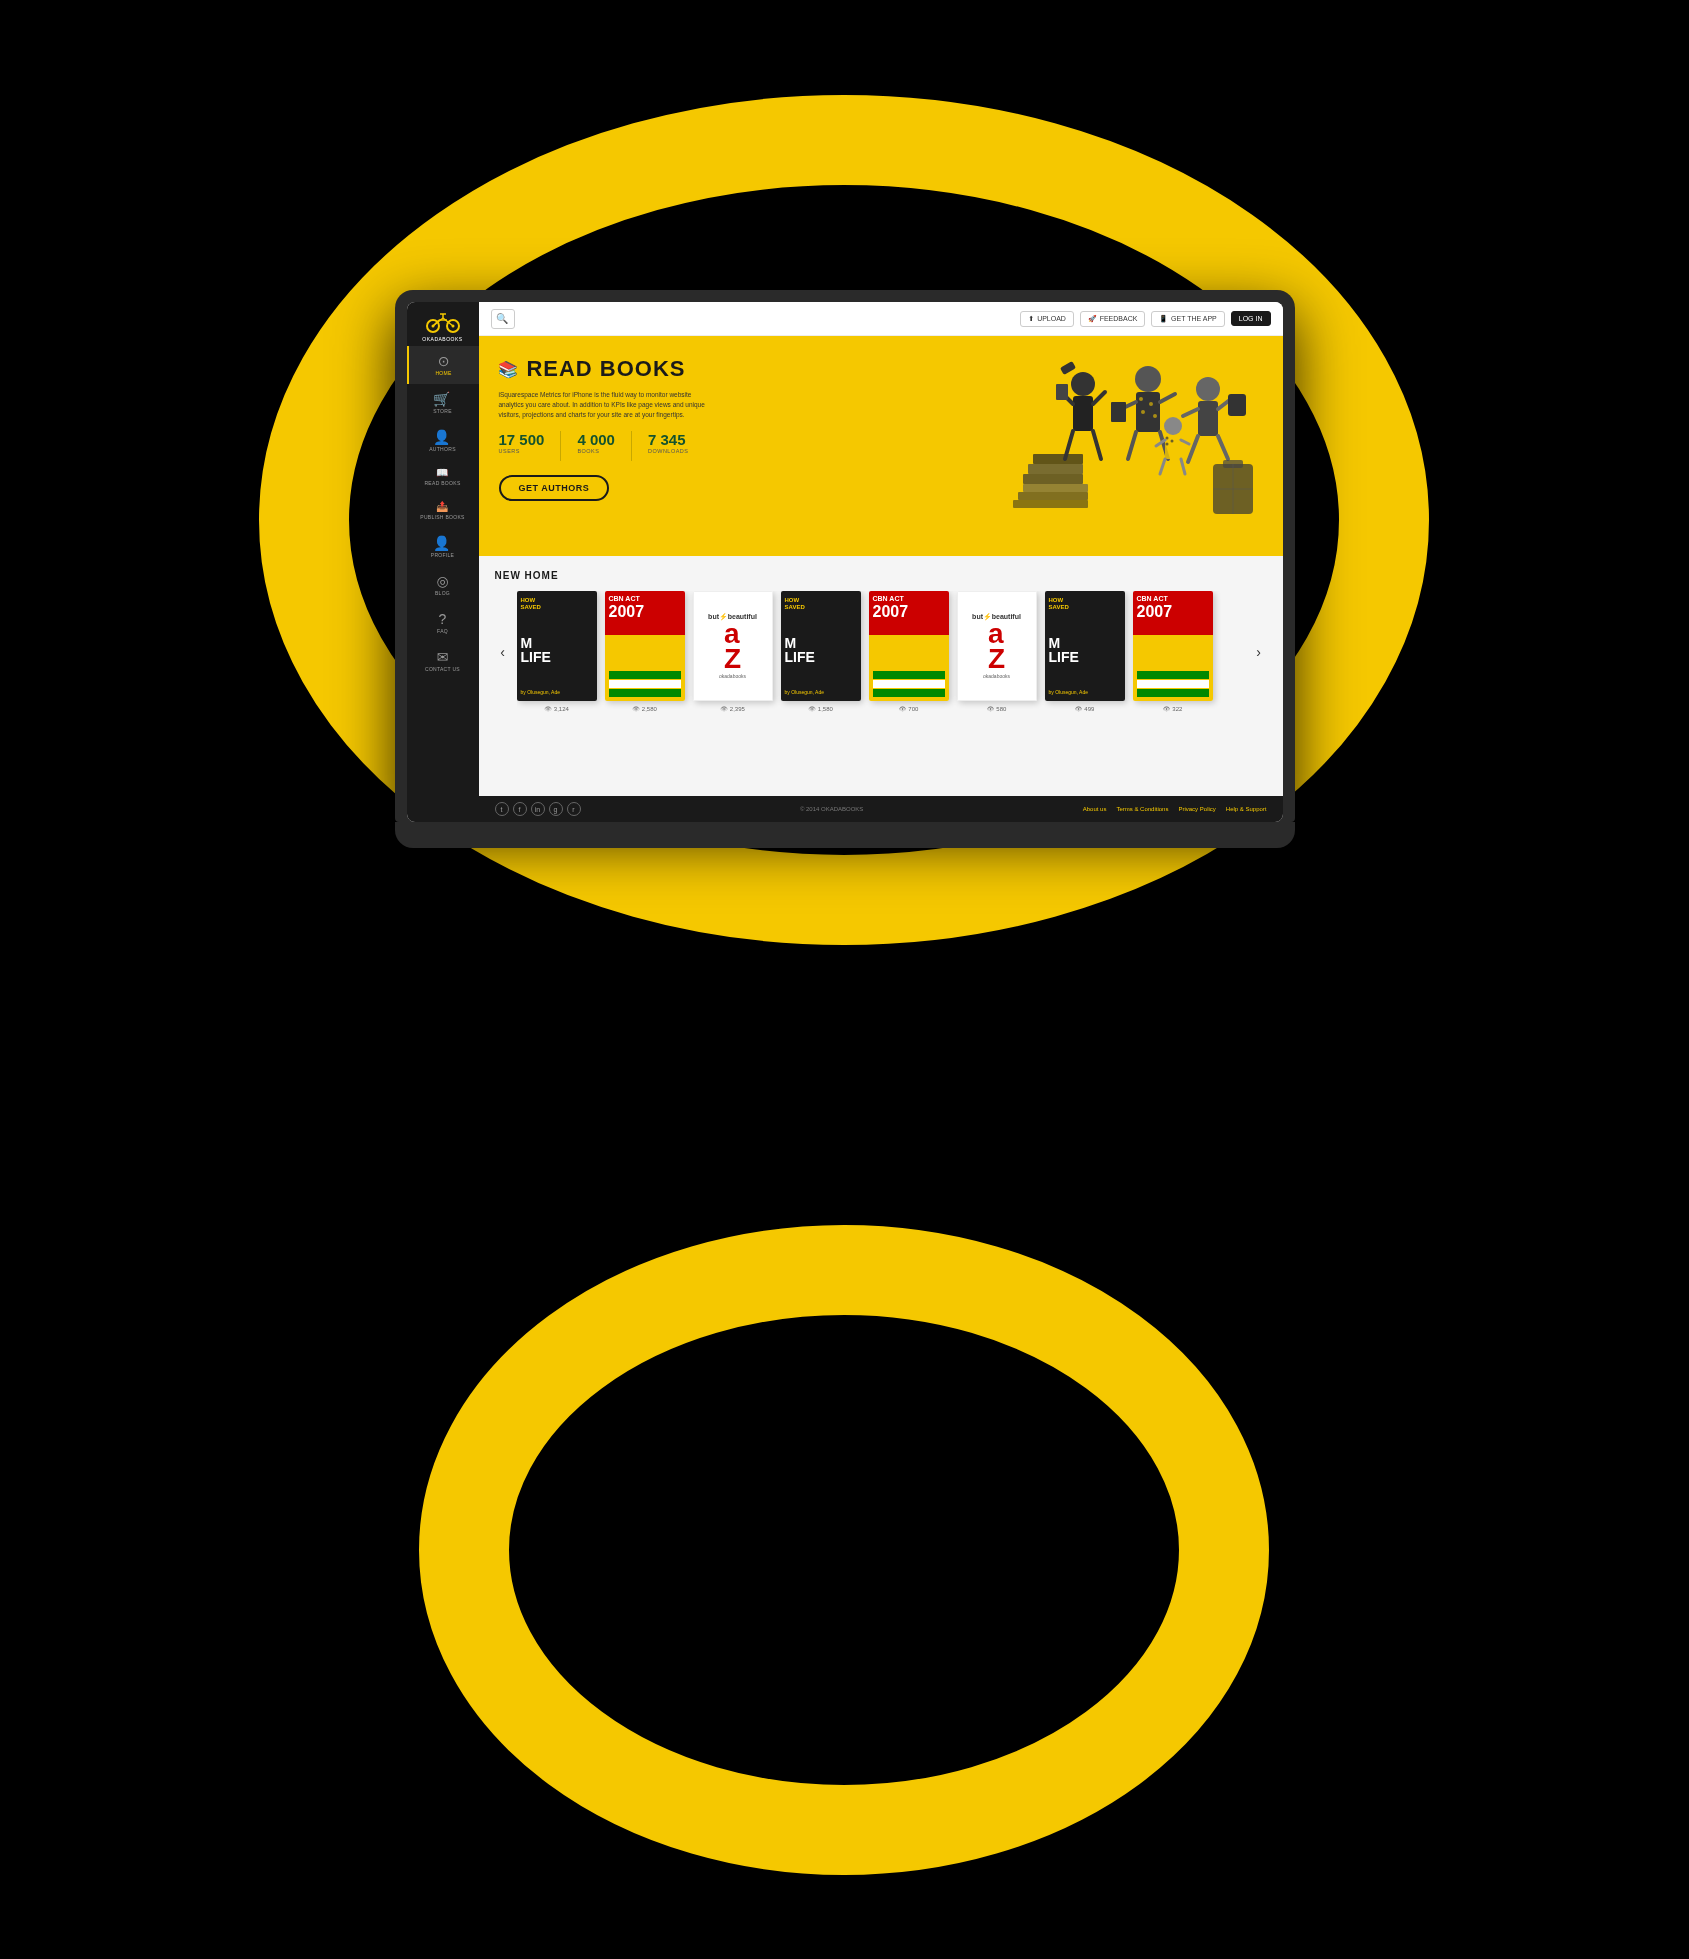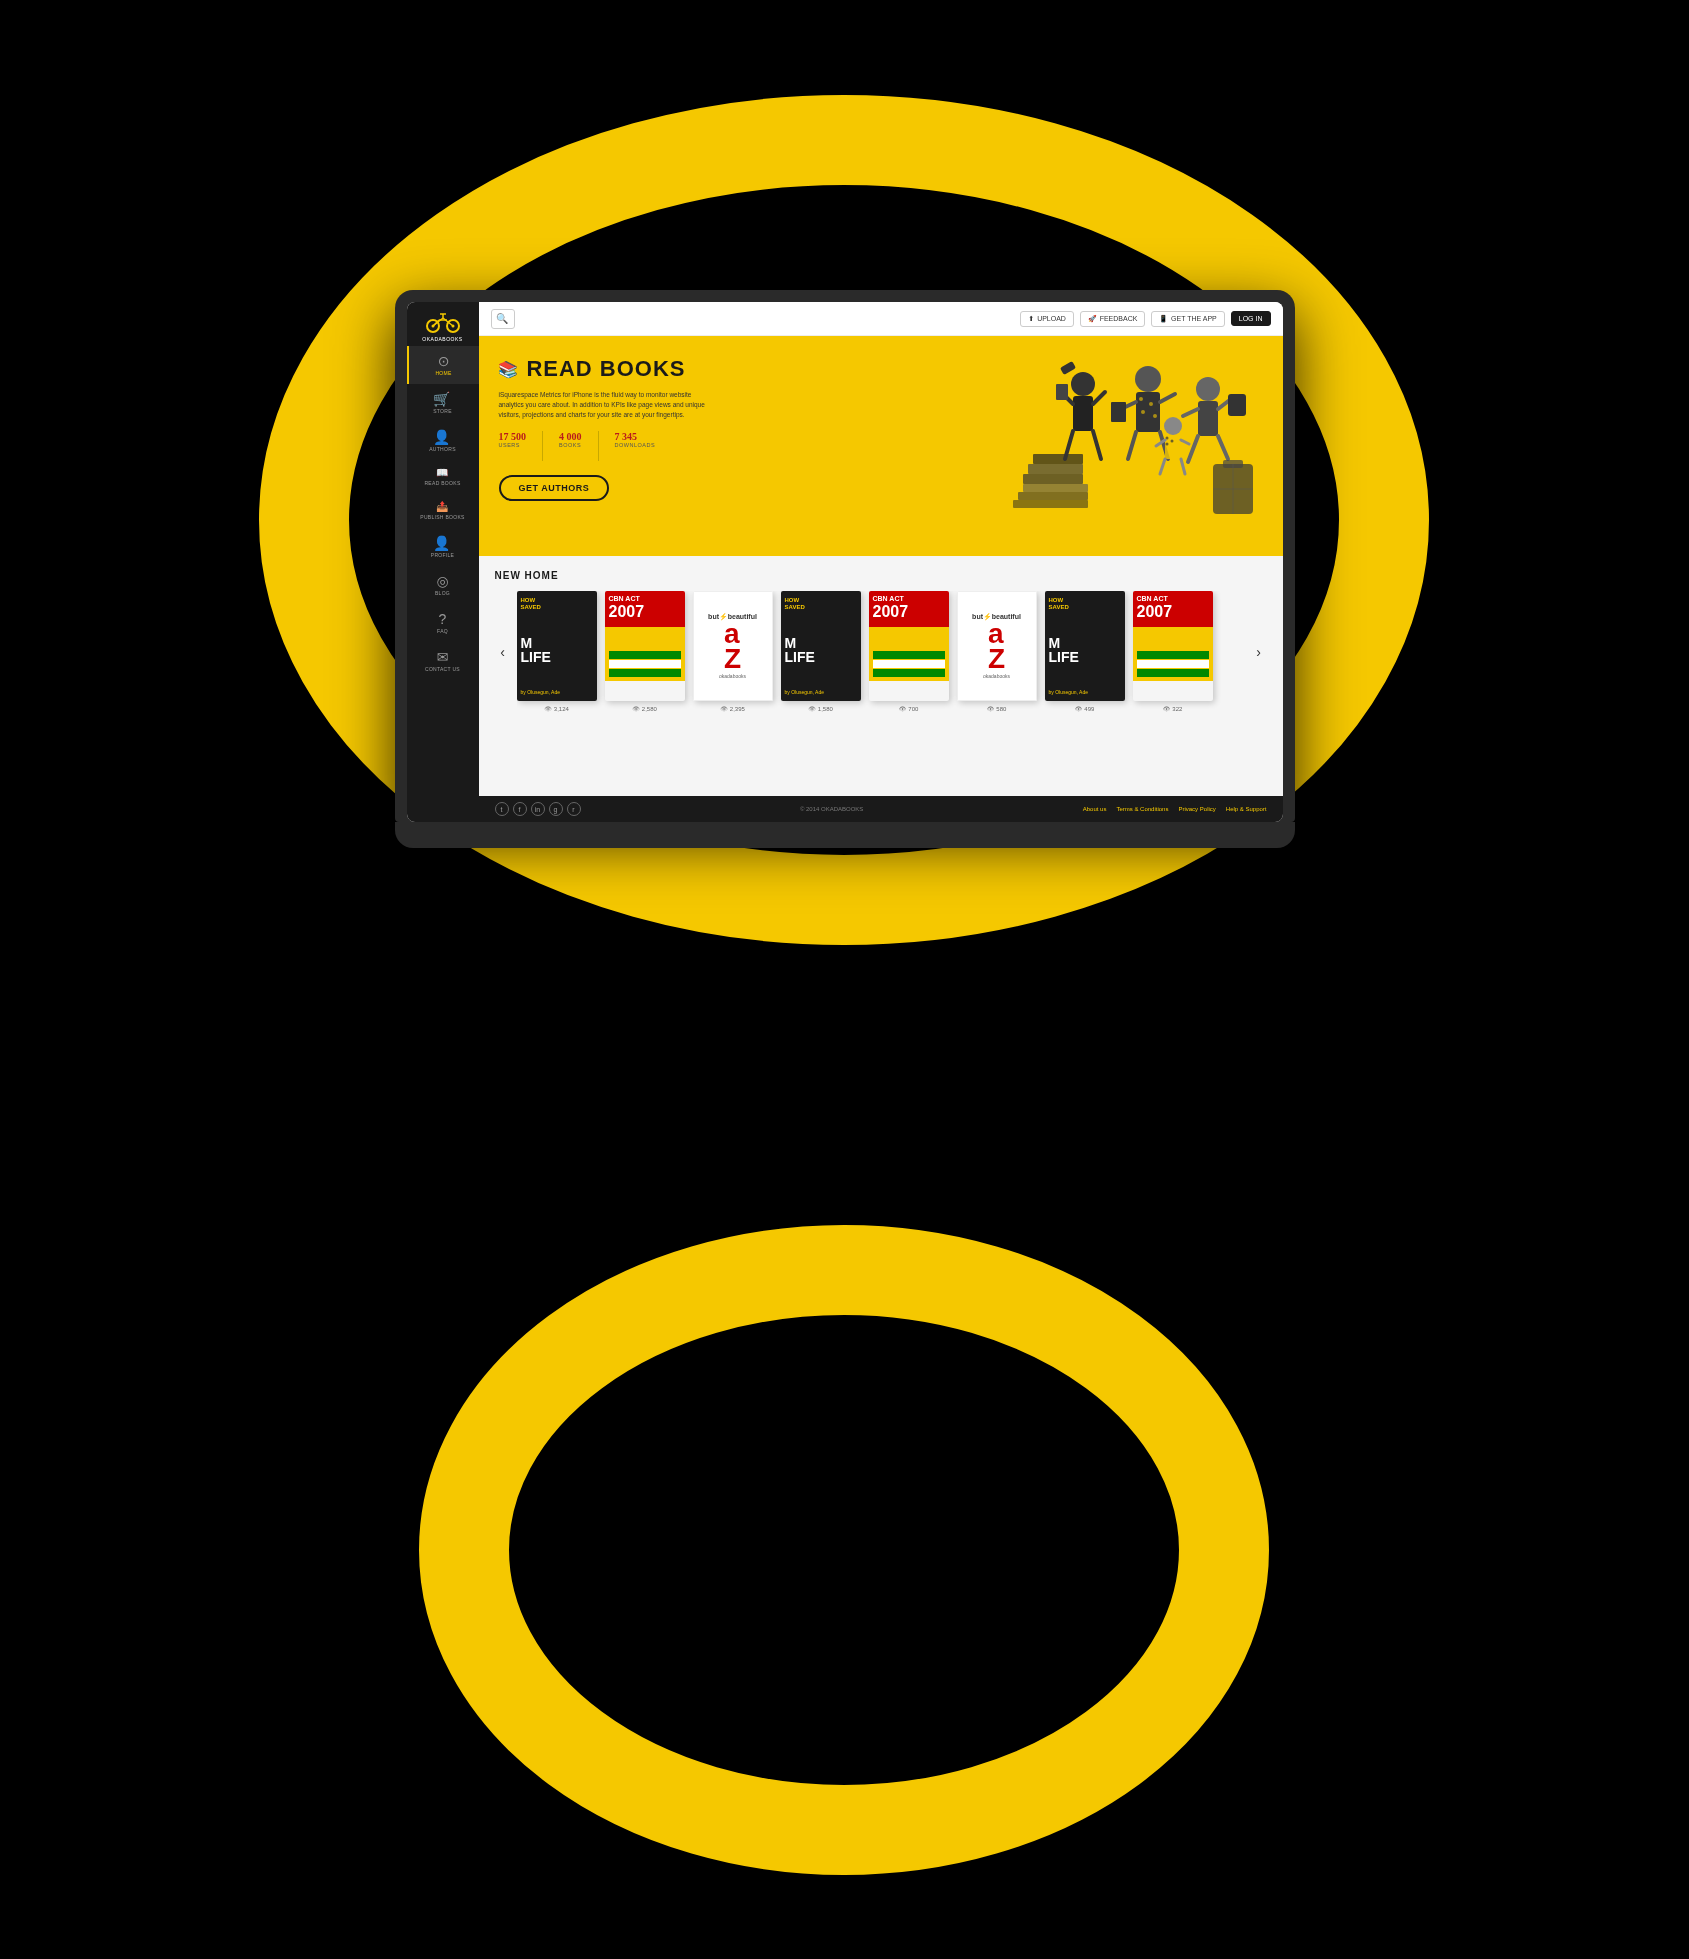--- a/index.html
+++ b/index.html
@@ -242,24 +242,23 @@
     }
 
     .hero-stat-divider {
       width: 1px;
       background: #c8a800;
       height: 30px;
       align-self: center;
     }
 
     .hero-stat-number {
-      font-size: 10px;
+      font-size: 15px;
       font-weight: 900;
-      color: #b91c1c;
-      font-family: Liberation Serif, serif;
+      color: #14532d;
     }
 
     .hero-stat-label {
       font-size: 5.5px;
       color: #555;
       letter-spacing: 0.5px;
     }
 
     .hero-cta {
       border: 2px solid #1a1a1a;
@@ -402,21 +401,21 @@
       left: 0;
       width: 100%;
       height: 100%;
       z-index: 1;
       pointer-events: none;
     }
 
     
     .cbn-book {
       width: 80px;
-      height: 90px;
+      height: 110px;
       background: linear-gradient(to bottom, #cc0000 0%, #cc0000 40%, #F5C800 40%, #F5C800 100%);
       display: flex;
       flex-direction: column;
       padding: 4px;
       position: relative;
     }
 
     .cbn-title {
       color: #fff;
       font-size: 7px;

